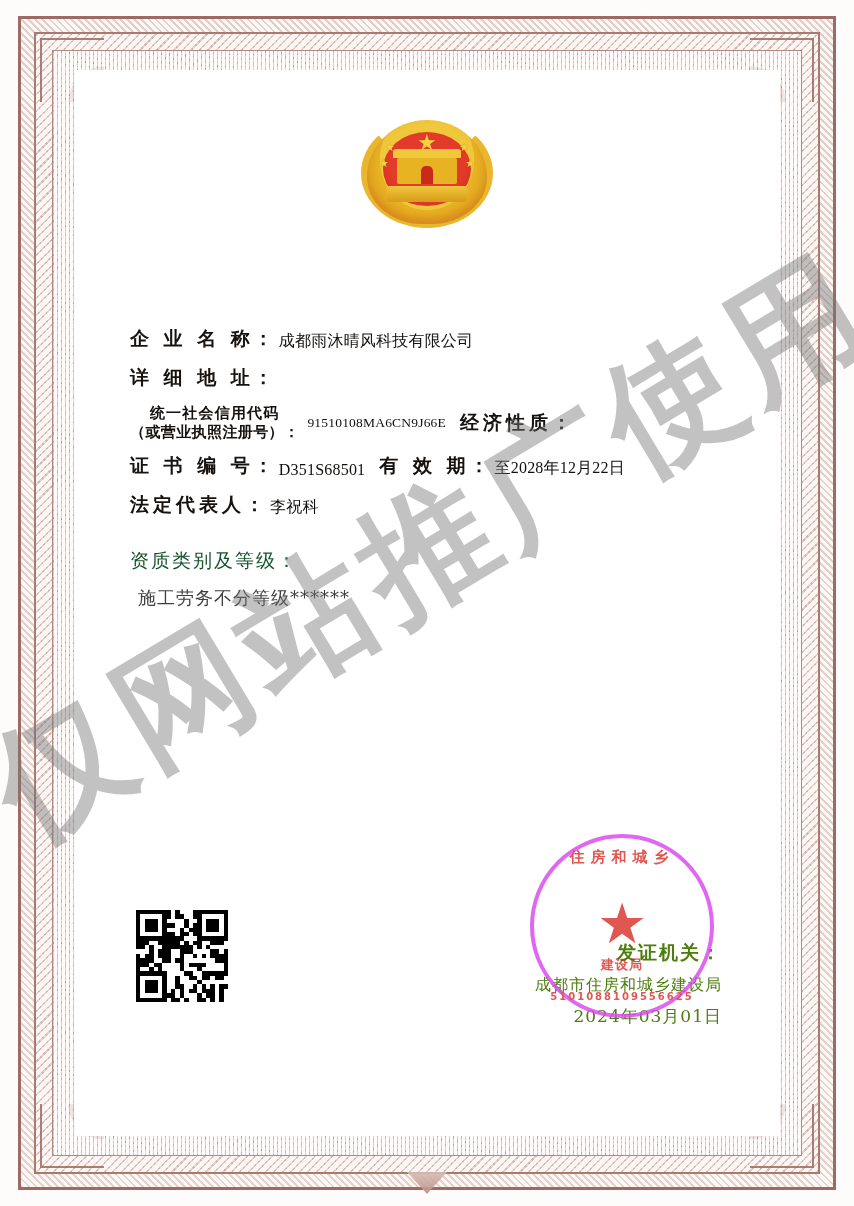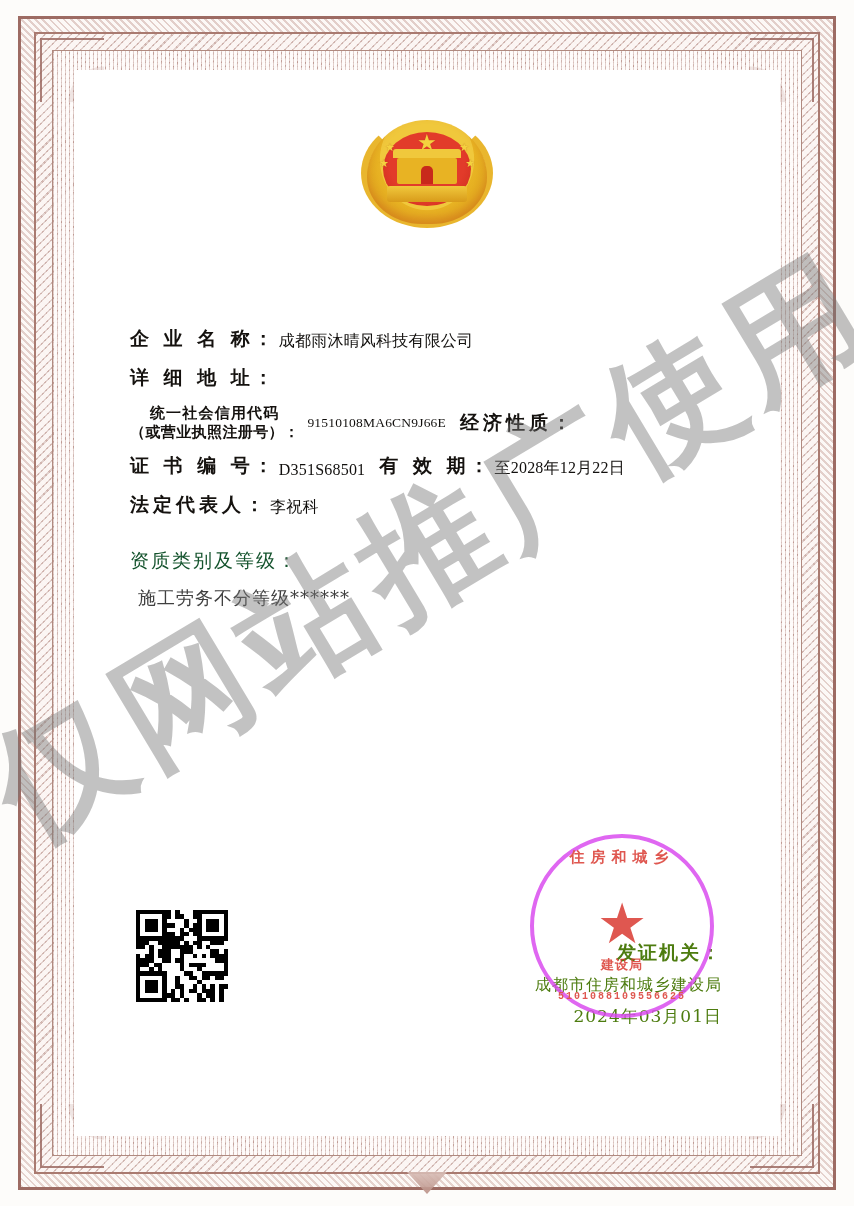--- a/index.html
+++ b/index.html
@@ -337,21 +337,21 @@
   }
   .seal .arc-top, .seal .arc-bottom {
     position: absolute;
     left: 0; right: 0;
     text-align: center;
     color: #d8332a;
     font-family: "DejaVu Sans", sans-serif;
     font-weight: bold;
   }
   .seal .arc-top { top: 10px; font-size: 15px; letter-spacing: 6px; }
-  .seal .arc-bottom { bottom: 12px; font-size: 10px; letter-spacing: 2px; font-family: Liberation Mono, monospace; }
+  .seal .arc-bottom { bottom: 12px; font-size: 10px; letter-spacing: 2px; }
   .seal .arc-mid {
     position: absolute;
     left: 0; right: 0;
     bottom: 40px;
     text-align: center;
     color: #d8332a;
     font-size: 13px;
     font-weight: bold;
     letter-spacing: 1px;
     font-family: "DejaVu Sans", sans-serif;

